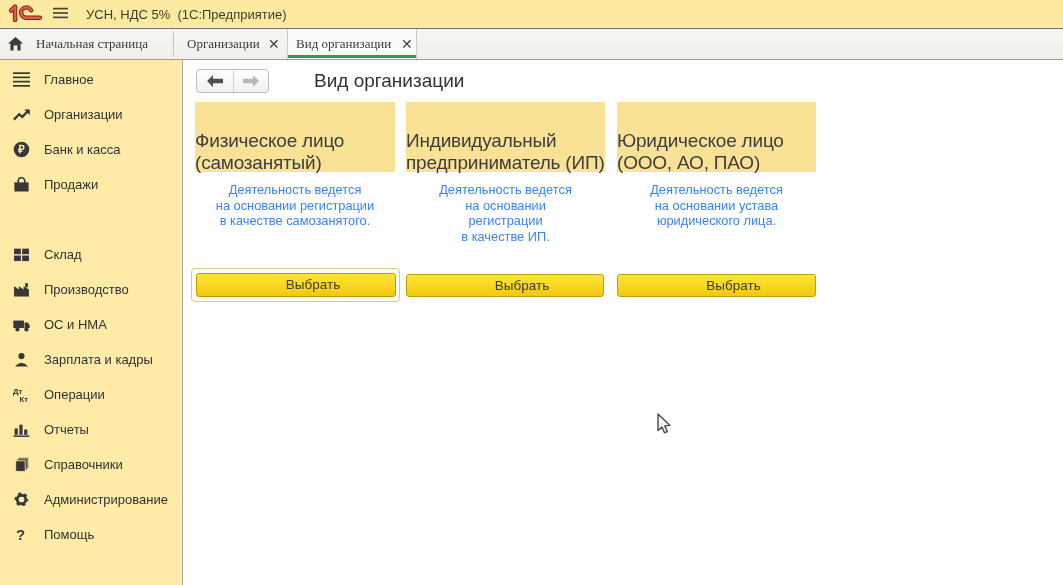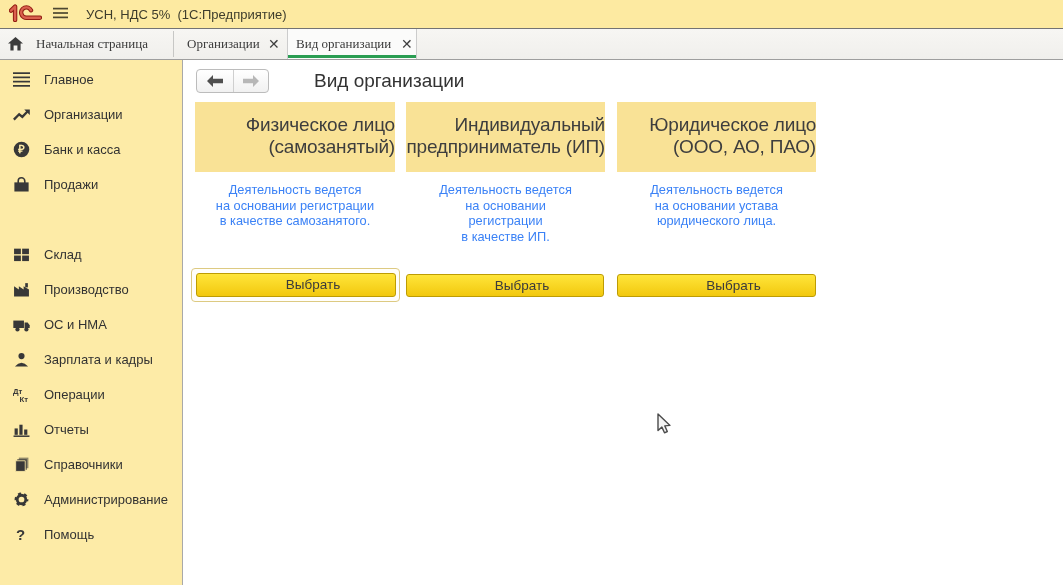--- a/index.html
+++ b/index.html
@@ -19,21 +19,21 @@
   .sidebar{position:absolute;left:0;top:60px;width:182px;height:525px;background:#fdeba7;
            border-right:1px solid #a9a9a9;}
   .mitem{position:absolute;left:0;width:182px;height:20px;padding-left:47px;}
   .mico{position:absolute;left:13px;top:1px;width:17px;height:17px;}
   .mtext{position:absolute;left:44px;top:0;height:20px;line-height:20px;font-size:13px;color:#323232;}
   .navbox{position:absolute;left:196px;top:69px;width:73px;height:24px;box-sizing:border-box;
           border:1px solid #bcbcbc;border-radius:4px;background:linear-gradient(#ffffff,#f1f1f1);}
   .navdiv{position:absolute;left:36px;top:0;width:1px;height:22px;background:#cfcfcf;}
   .pagetitle{position:absolute;left:314px;top:70px;font-size:19px;color:#333333;}
   .cardhead{position:absolute;top:102px;height:70px;background:#f9e296;color:#3e3e3e;
-            font-size:19px;line-height:22px;text-align:right;box-sizing:border-box;padding-top:12px;letter-spacing:-0.2px;}
+            font-size:19px;line-height:22px;text-align:left;box-sizing:border-box;padding-top:28px;letter-spacing:-0.2px;}
   .carddesc{position:absolute;top:182px;font-size:12.8px;line-height:15.7px;color:#3b82f6;text-align:center;}
   .ybtn{position:absolute;top:274px;height:23px;box-sizing:border-box;border:1px solid #bd9c04;
         border-radius:3px;background:linear-gradient(#ffe53a,#f2c80e);
         font-size:13.5px;color:#3b3b3b;text-align:center;line-height:21px;padding-left:34px;}
   .ring{position:absolute;left:191px;top:268px;width:209px;height:34px;box-sizing:border-box;
         border:1px solid #ddca82;border-radius:4px;background:#fffefb;}
 </style>
 </head>
 <body>
 

